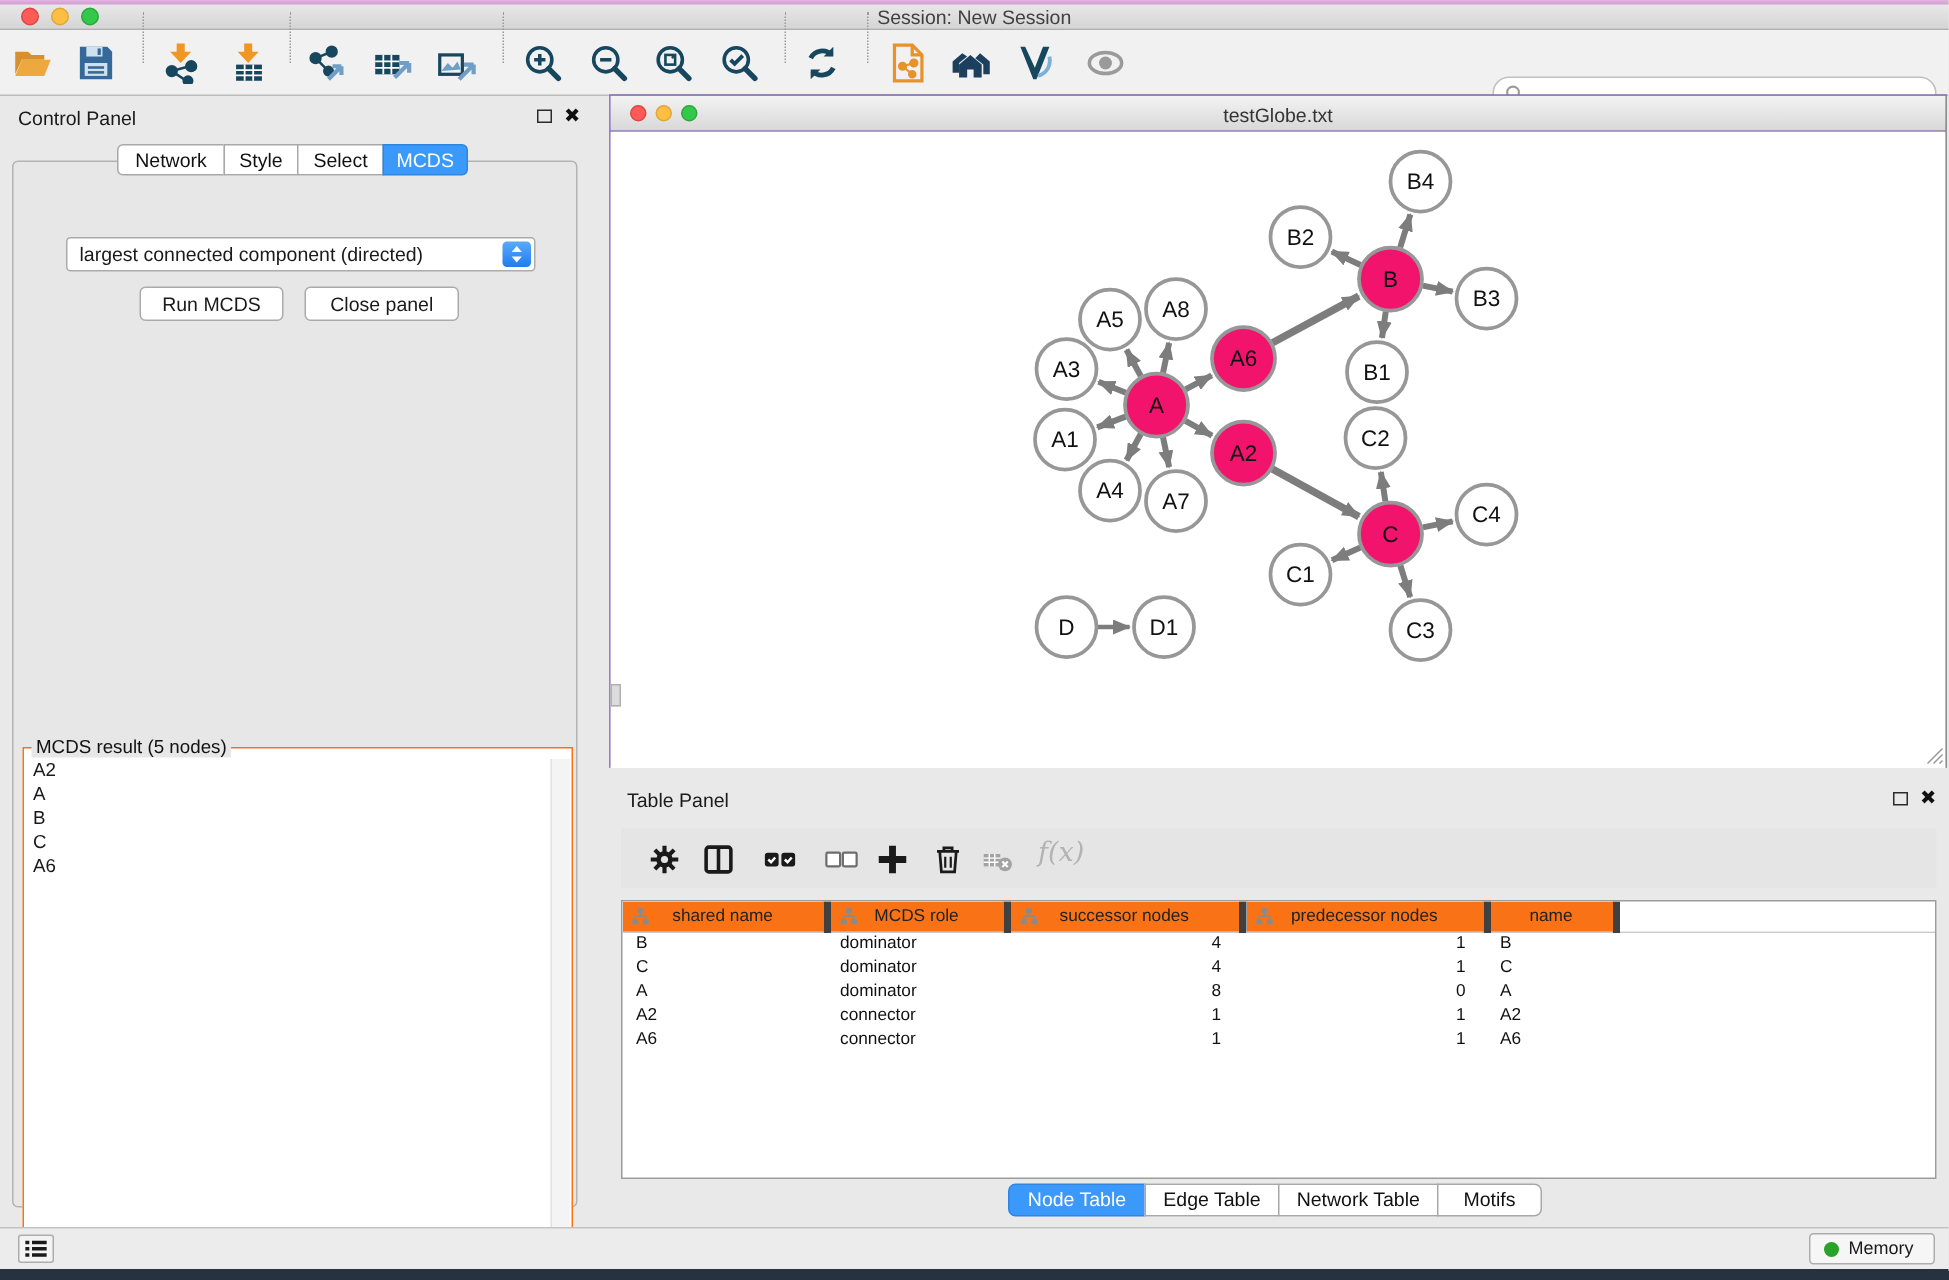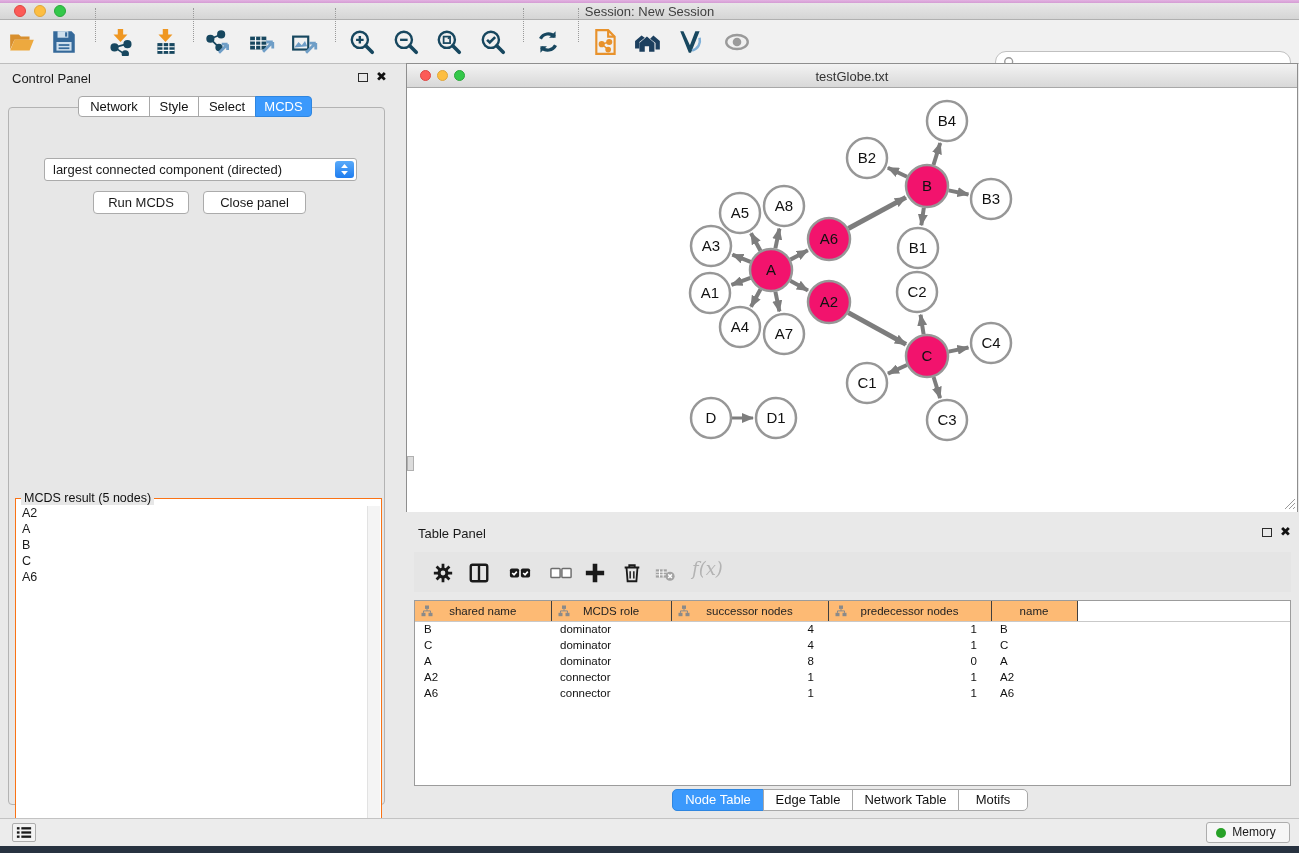--- a/index.html
+++ b/index.html
@@ -78,21 +78,21 @@
   #tp-title { position:absolute; left:12px; top:6px; font-size:13px; }
   #tp-float { left:856px; top:8px; } #tp-close { left:874px; top:6px; }
   #tp-toolbar { position:absolute; left:8px; top:32px; width:877px; height:40px; background:#e5e5e5; }
   .tp-icon { position:absolute; top:8px; width:26px; height:26px; display:flex; align-items:center; justify-content:center; }
   .tp-icon svg { width:22px; height:22px; }
   #fx-label { position:absolute; left:278px; top:6px; font-family:"DejaVu Serif","Liberation Serif",serif;
     font-style:italic; font-size:18px; color:#b3b3b3; }
   #node-table { position:absolute; left:8px; top:80px; width:877px; height:186px; background:#fff;
     border:1px solid #9c9c9c; overflow:hidden; }
   #node-table table { border-collapse:collapse; width:100%; table-layout:fixed; }
-  #node-table th { height:20px; background:#fdba74; border-bottom:1px solid #c9c9c9; border-right:1px solid #404040;
+  #node-table th { height:20px; background:#f97316; border-bottom:1px solid #c9c9c9; border-right:5px solid #404040;
     font-weight:normal; font-size:11.5px; color:#222; text-align:center; position:relative; }
   #node-table th.filler { border-right:none; background:#fff; border-bottom:1px solid #c9c9c9; }
   #node-table th svg { position:absolute; left:6px; top:4px; width:12px; height:12px; }
   #node-table td { height:16px; font-size:11.5px; padding:0 4px; color:#111; }
   #node-table td.r { text-align:right; padding-right:14px; }
   #node-table td.l { text-align:left; padding-left:9px; }
   #tp-tabs { left:266px; top:269px; }
   #tp-tabs .tab { height:22px; line-height:20px; border-radius:0; }
   #tp-tabs .tab:first-child { border-radius:5px 0 0 5px; }
   #tp-tabs .tab:last-child { border-radius:0 5px 5px 0; }

